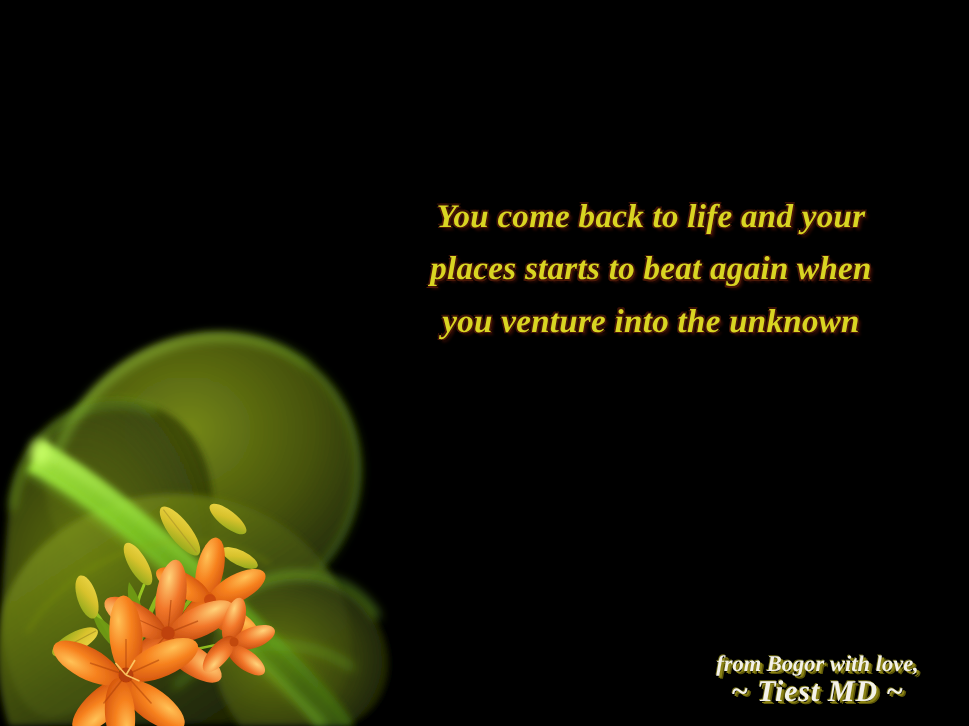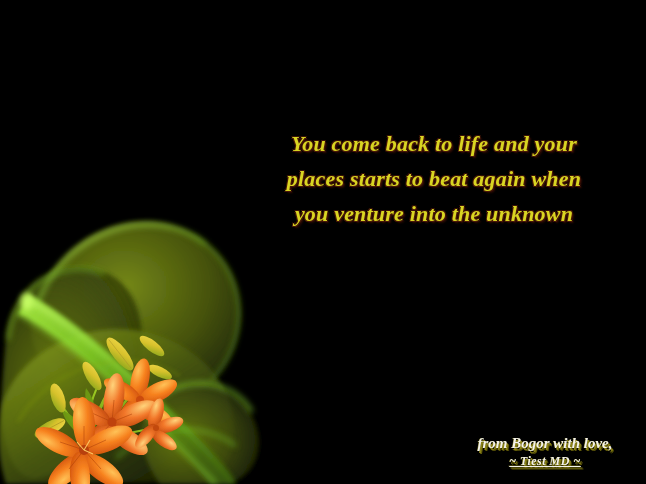--- a/index.html
+++ b/index.html
@@ -78,21 +78,21 @@
     font-weight: bold;
     font-size: 15px;
     line-height: 18px;
     color: #f4f2ea;
     white-space: nowrap;
     text-shadow:
        1.5px 1.5px 0 #8a8215,
        2.5px 2.5px 0 #5d5709,
       -0.5px -0.5px 0 #6e6a14;
   }
-  .sig-line.second { font-size: 12px; letter-spacing: 0.5px; text-decoration: underline; }
+  .sig-line.second { font-size: 20px; letter-spacing: 0.5px; }
 </style>
 </head>
 <body>
 
 <div id="canvas">
 
   <div id="artwork">
     <svg width="270" height="294" viewBox="0 0 270 294" xmlns="http://www.w3.org/2000/svg">
       <defs>
         <radialGradient id="lensA" cx="45%" cy="35%" r="75%">

